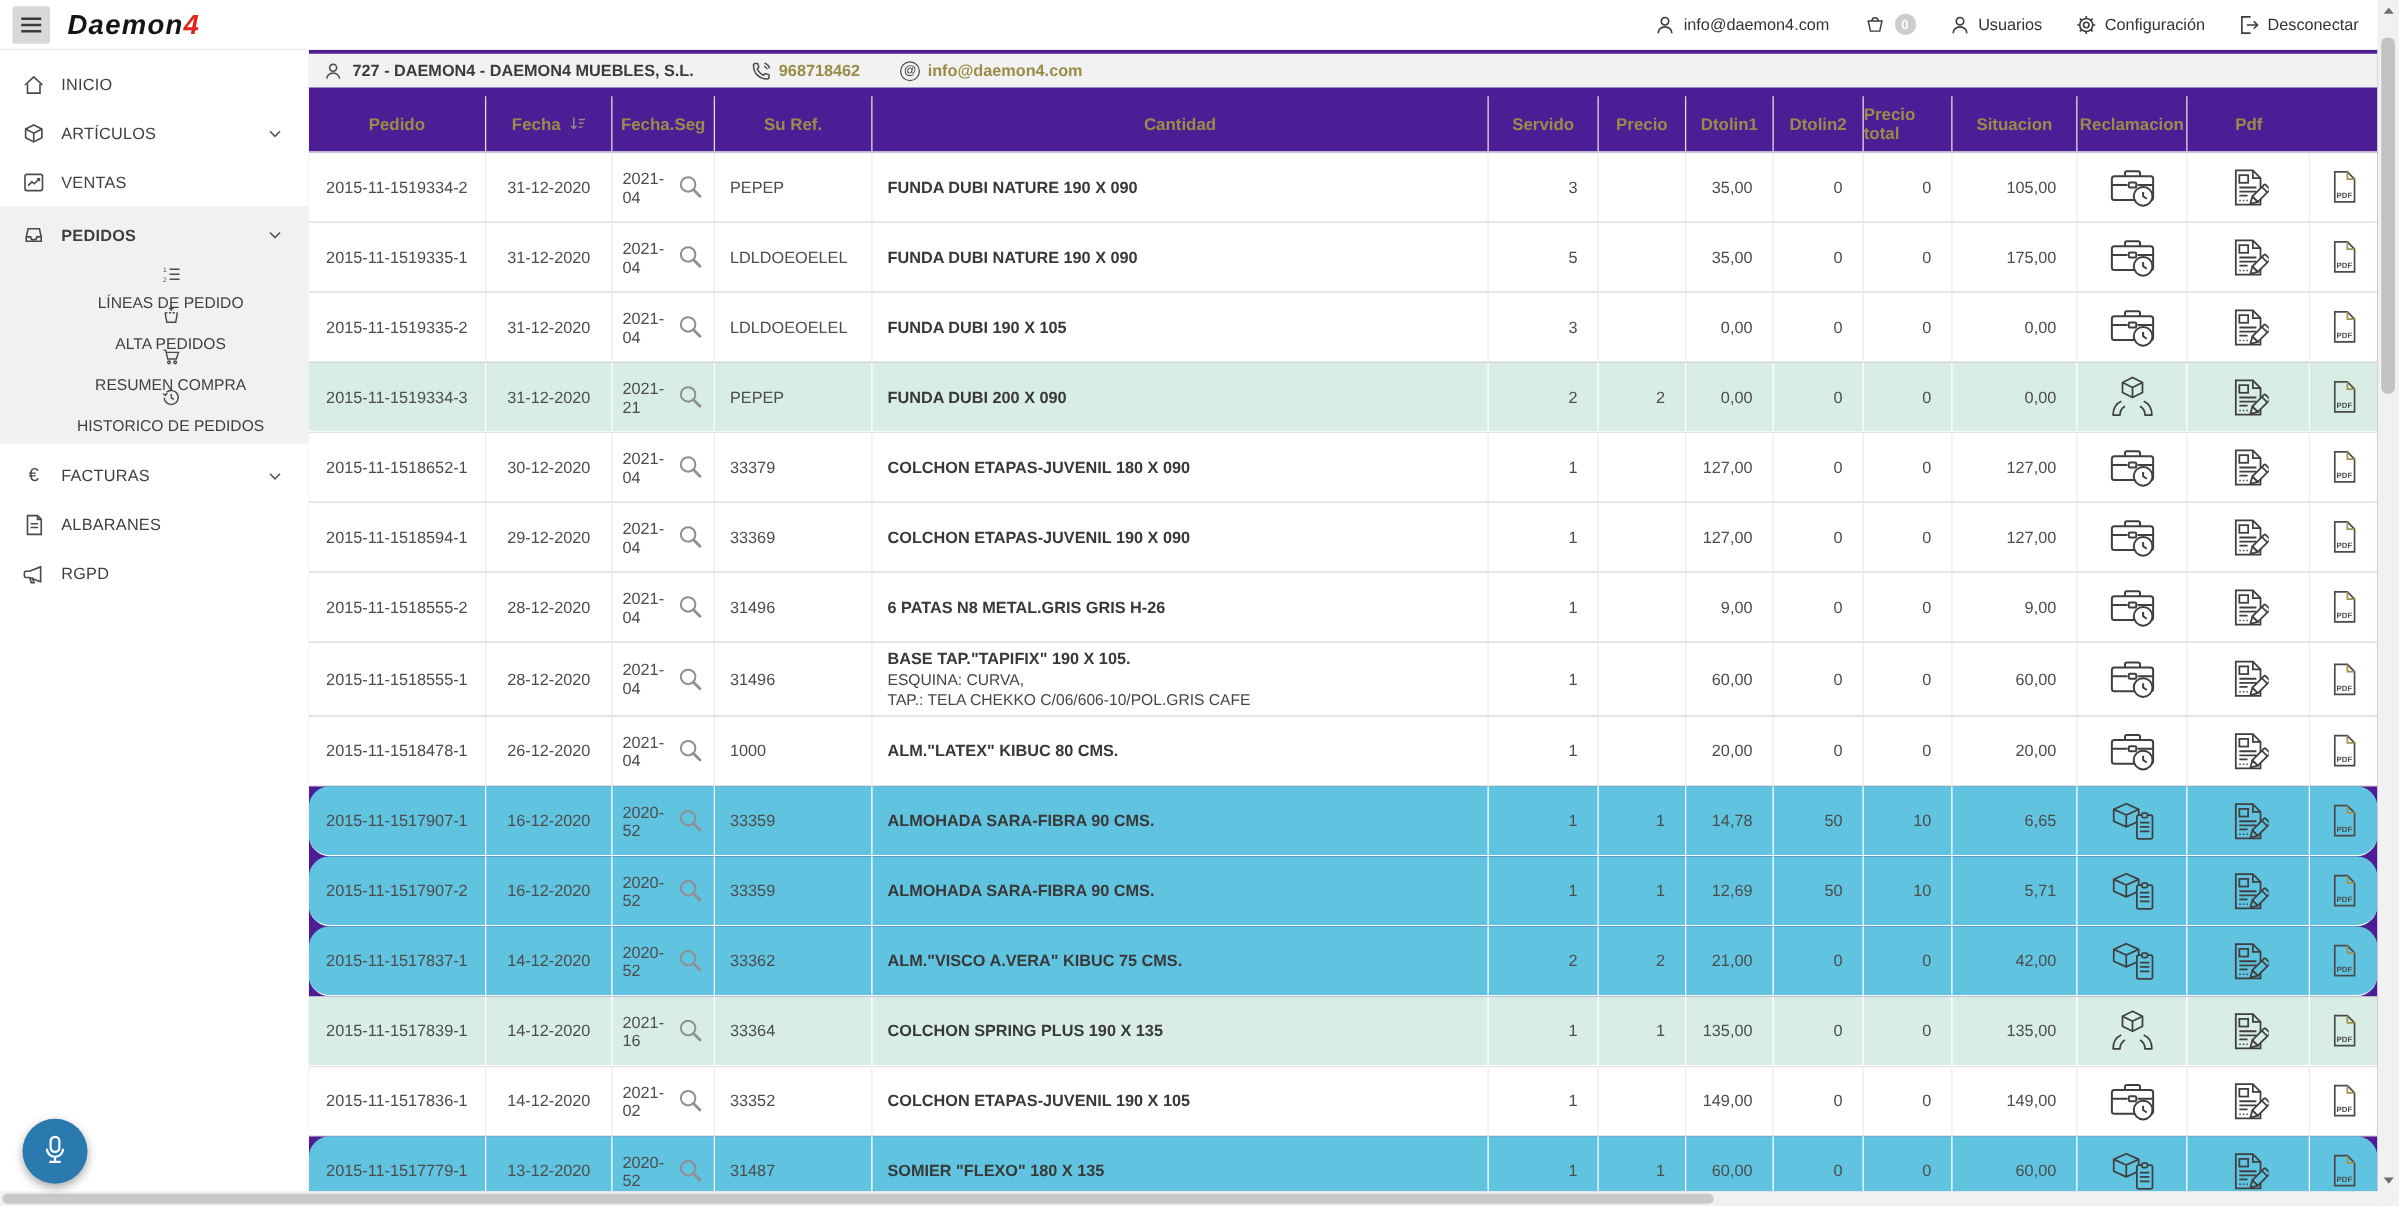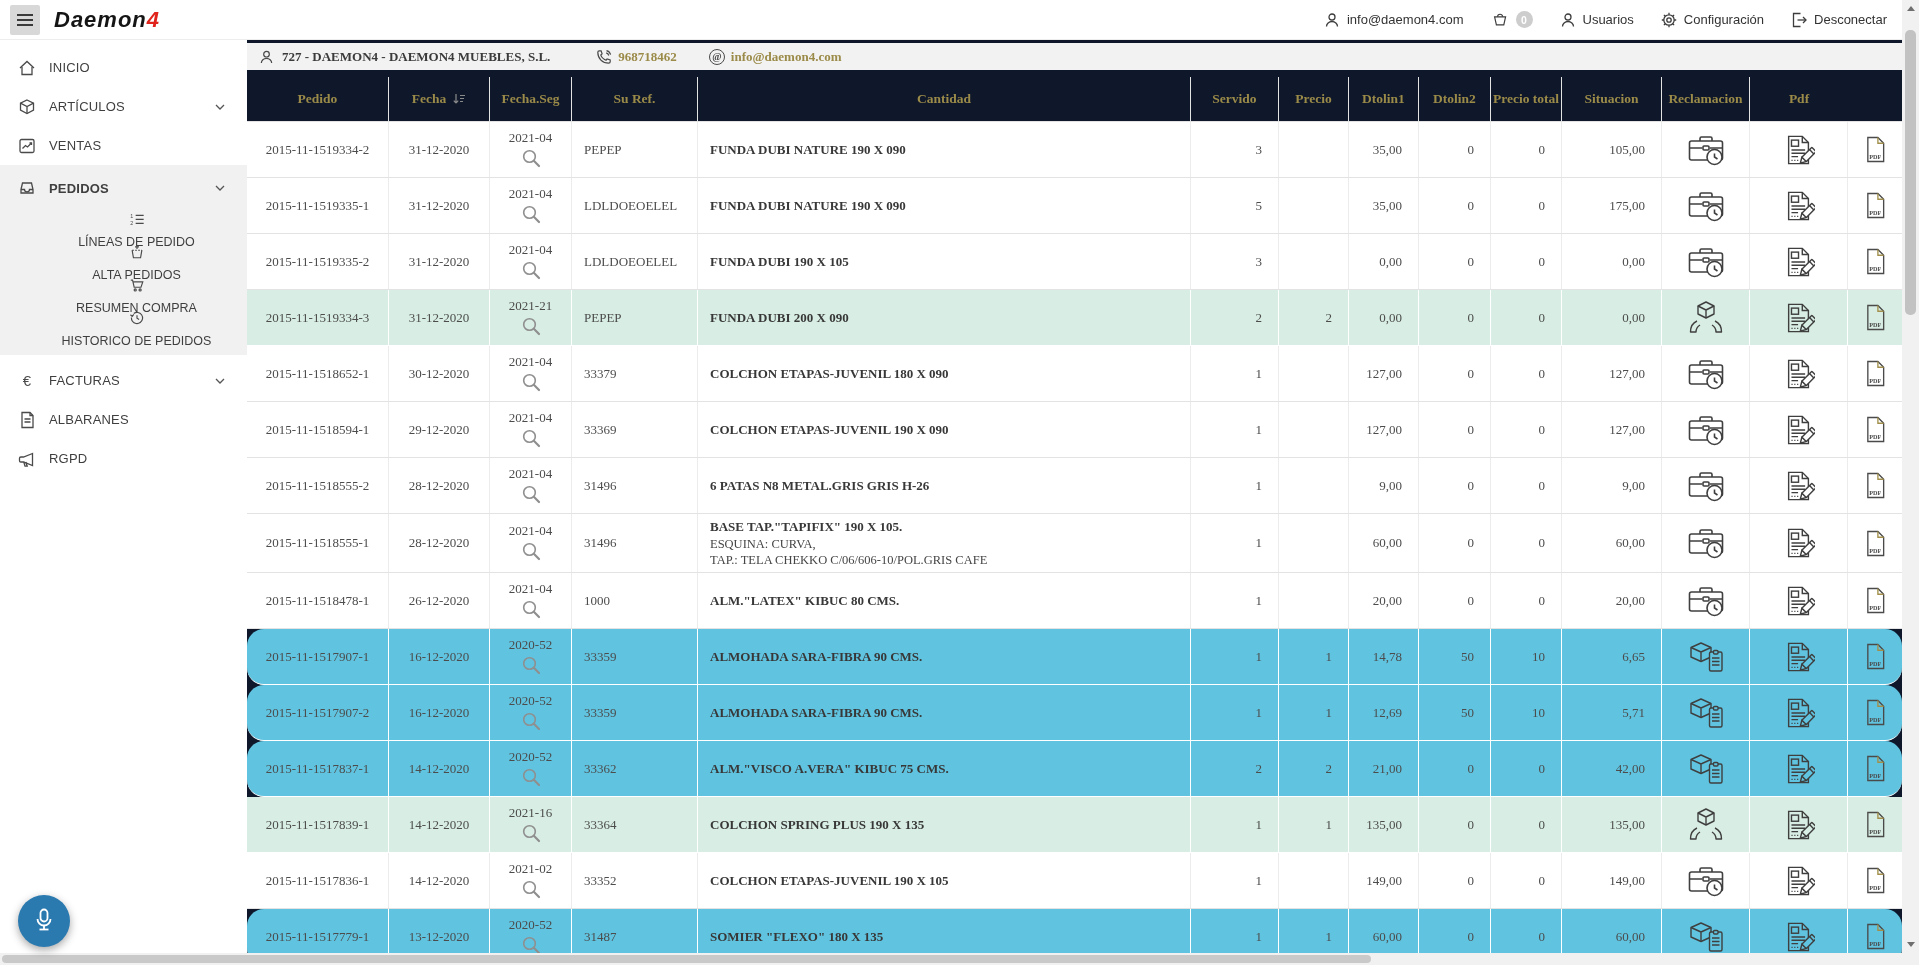--- a/index.html
+++ b/index.html
@@ -37,21 +37,21 @@
     cursor:pointer; position:relative; color:#3f3f3f; letter-spacing:.2px; }
   .side-item .chev{ position:absolute; right:22px; top:50%; transform:translateY(-50%); }
   .side-group{ background:#f1f1f1; padding-bottom:12px; }
   .side-group .side-item.parent{ height:46px; font-weight:bold; }
   .side-sub{ height:33px; display:flex; align-items:center; gap:8px; padding:0 14px 0 40px;
     font-size:12.5px; color:#3f3f3f; cursor:pointer;flex-direction:column; }
   .s-icon{ display:flex; align-items:center; justify-content:center; width:18px; }
   .euro-glyph{ font-size:15px; color:#4a4a4a; font-weight:normal; }
 
   
-  .main{ position:absolute; top:40px; left:247px; right:17px; bottom:12px; overflow:hidden; background:#0f172a;font-family:Liberation Serif, serif; }
+  .main{ position:absolute; top:40px; left:247px; right:17px; bottom:12px; overflow:hidden; background:#4c1d95; }
   .company-bar{ margin-top:3px; height:27px; background:#f2f2f2; display:flex; align-items:center;
     padding:0 12px; font-size:13px; }
   .company-name{ font-weight:bold; color:#3b3b3b; margin-left:8px; }
   .cb-phone{ display:flex; align-items:center; gap:6px; margin-left:46px; font-weight:bold; color:var(--accent); }
   .cb-mail{ display:flex; align-items:center; gap:6px; margin-left:32px; font-weight:bold; color:var(--accent); }
   .at-circle{ width:16px; height:16px; border:1.3px solid #4a4a4a; border-radius:50%;
     color:#4a4a4a; font-size:10px; font-weight:bold; display:flex; align-items:center;
     justify-content:center; line-height:1; }
 
   .grid{ display:grid;
@@ -64,21 +64,21 @@
   .row{ min-height:56px; border-bottom:1px solid var(--border); background:#fff; cursor:pointer; }
   .row.green{ background:var(--green); border-bottom-color:#fff; }
   .row.blue{ background:var(--blue); border-bottom-color:#fff;border-radius:17px; }
   .cell{ border-right:1px solid #ececec; display:flex; align-items:center;
     font-size:13px; color:#4c4c4c; padding:4px 8px; min-width:0; }
   .row.green .cell, .row.blue .cell{ border-right-color:#fff; }
   .cell:last-child{ border-right:none; }
   .c-center{ justify-content:center; text-align:center; }
   .c-left{ justify-content:flex-start; padding-left:12px;text-align:center; }
   .c-num{ justify-content:flex-end; padding-right:16px; }
-  .c-col{ flex-direction:column; justify-content:center; gap:1px; }
+  .c-col{ flex-direction:row; justify-content:center; gap:1px; }
   .c-desc{ flex-direction:column; align-items:flex-start; justify-content:center; padding-left:12px; }
   .desc-main{ font-weight:bold; color:#383838; line-height:1.35; }
   .desc-extra{ font-weight:normal; font-size:12.5px; color:#454545; line-height:1.3; }
   .mag{ display:flex; margin-top:1px; cursor:pointer; }
   .icon-slot, .recl-wrap, .pdf-wrap{ display:flex; align-items:center; justify-content:center; }
   .icon-slot svg .bg-fill, .recl-wrap svg .bg-fill{ fill:#fff; }
   .row.blue .bg-fill{ fill:var(--blue); }
   .row.green .bg-fill{ fill:var(--green); }
 
   

